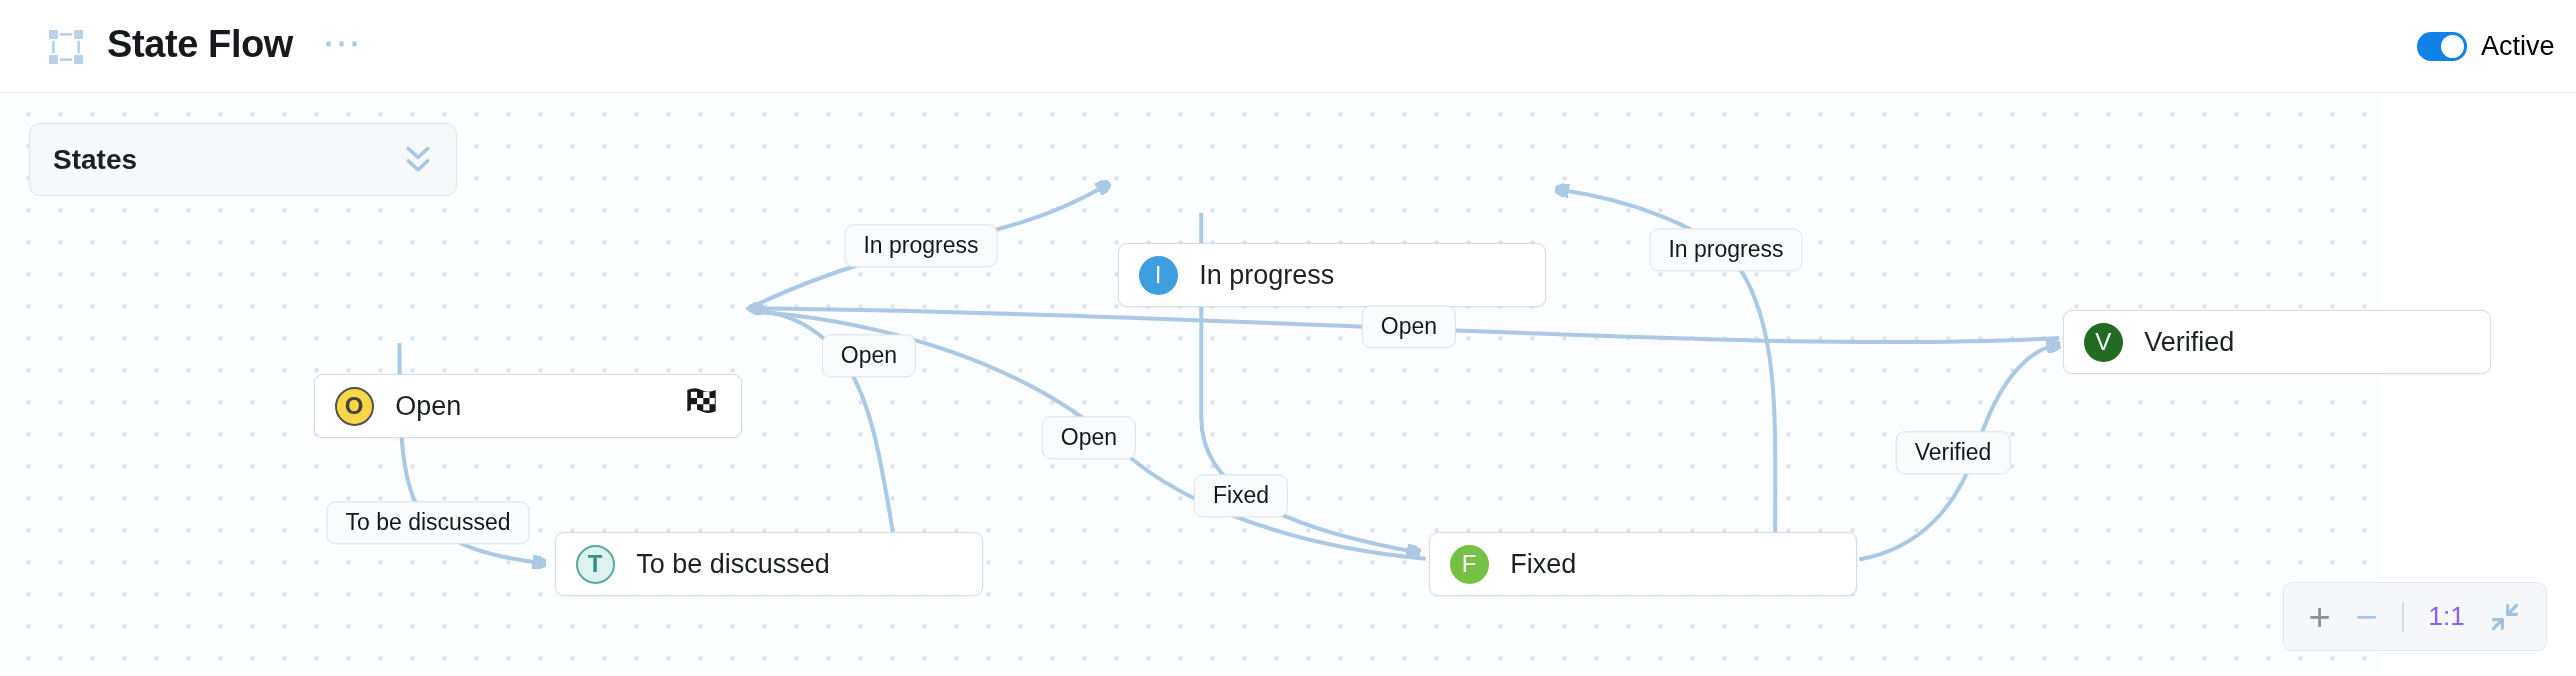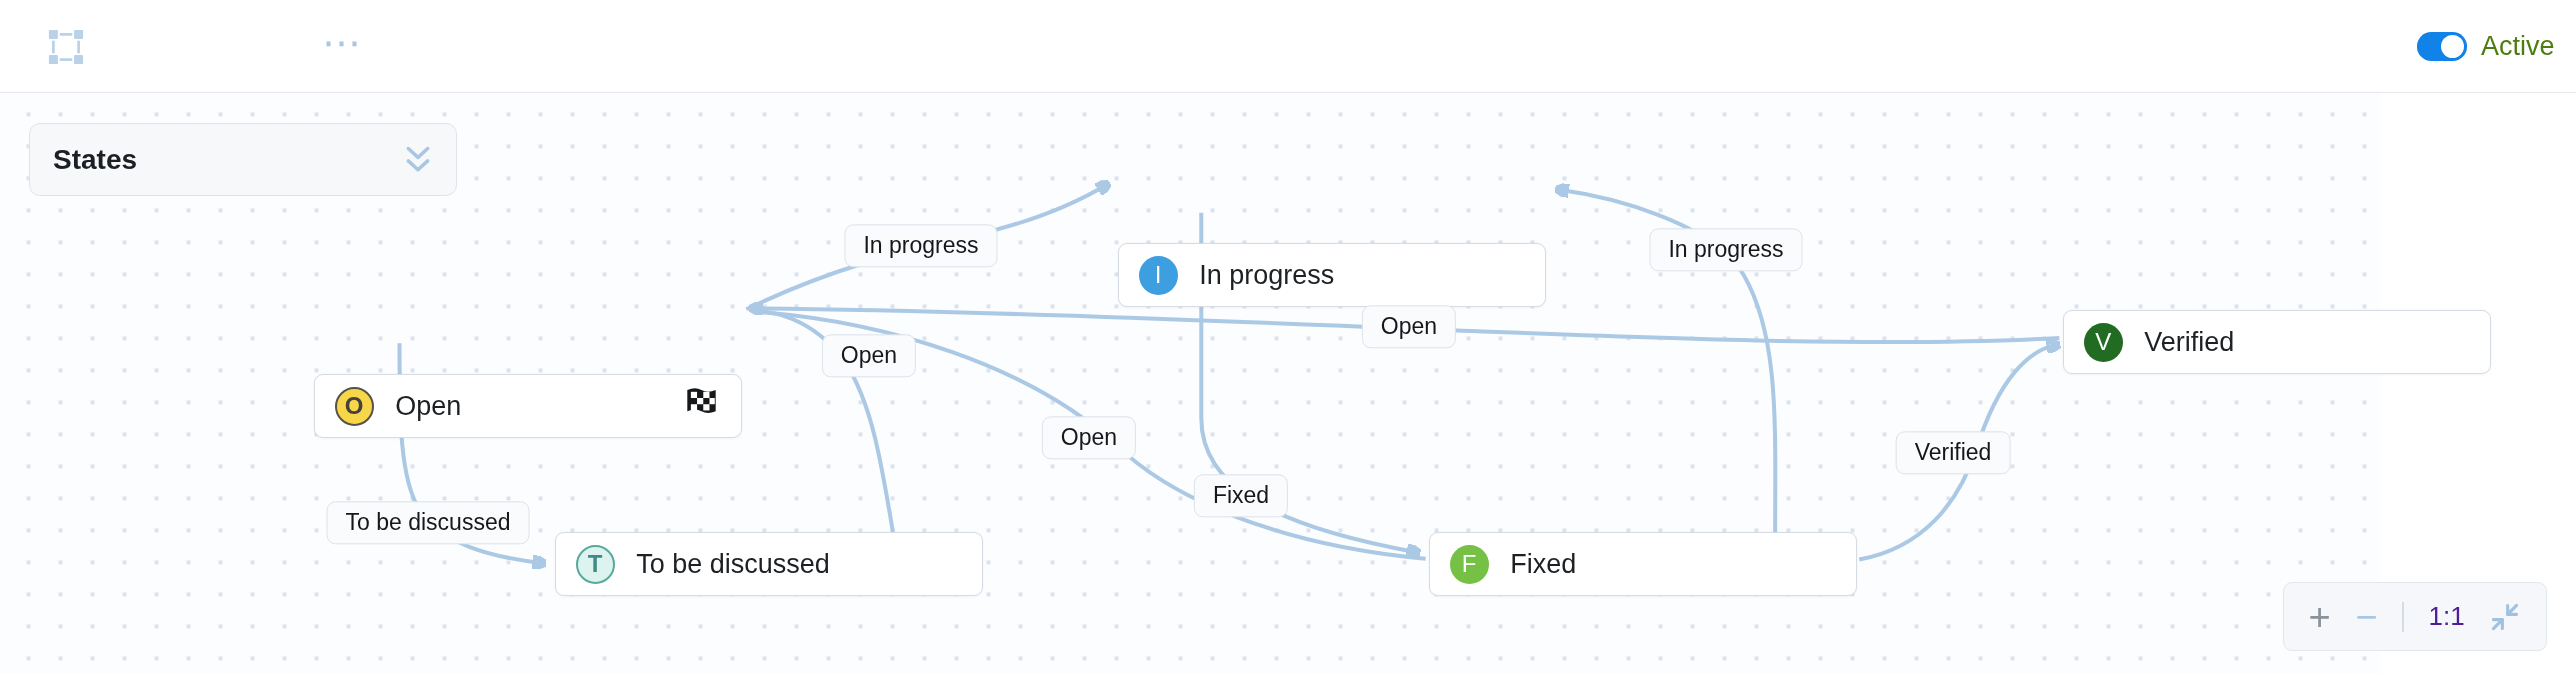--- a/index.html
+++ b/index.html
@@ -13,21 +13,21 @@
   .page-title { position:absolute; left:107px; top:23px; font-size:38px; font-weight:700;
                 color:#17191d; letter-spacing:-0.4px; }
   .more-btn { position:absolute; left:322px; top:16px; font-size:39px; color:#a9c7e2;
               letter-spacing:3.6px; cursor:pointer; line-height:54px; }
   .toggle-wrap { position:absolute; right:21.5px; top:0; height:93px; display:flex;
                  align-items:center; gap:14.3px; }
   .toggle { width:50px; height:29px; border-radius:14.3px; background:#1082e8; position:relative;
             cursor:pointer; }
   .toggle .knob { position:absolute; right:2.7px; top:2.7px; width:23px; height:23px;
                   border-radius:50%; background:#fff; }
-  .toggle-label { font-size:27px; color:#4d7c0f; }
+  .toggle-label { font-size:27px; color:#000000; }
 
   
   .canvas { position:relative; width:2380px; height:581px; background:#fcfdfe;
             background-image:radial-gradient(#dce3ee 2.3px, transparent 2.5px);
             background-size:32px 32px; background-position:12.5px 5.4px; }
   svg.edges { position:absolute; left:0; top:0; width:2576px; height:581px; }
   svg.edges path { fill:none; stroke:#abc9e4; stroke-width:4.5; }
 
   
   .states-panel { position:absolute; left:29px; top:30px; width:428px; height:73px;
@@ -55,41 +55,42 @@
             border:1.8px solid #dde2e9; border-radius:9px; padding:7.2px 18px;
             font-size:23px; color:#15171a; white-space:nowrap; cursor:pointer; }
 
   
   .zoom-panel { position:absolute; left:2283px; top:489px; width:264px; height:69px;
                 background:#f5f7fa; border:1.8px solid #e2e7ee; border-radius:9px;
                 display:flex; align-items:center; justify-content:space-evenly; }
   .zoom-panel .zi { font-size:38px; color:#8b9299; line-height:36px; cursor:pointer; }
   .zoom-panel .zo { font-size:38px; color:#a9c7e2; line-height:36px; cursor:pointer; }
   .zoom-panel .sep { width:1.8px; height:30px; background:#d6dce3; }
-  .zoom-panel .ratio { font-size:26px; color:#4c1d95; cursor:pointer; }
+  .zoom-panel .ratio { font-size:26px; color:#8b5cf6; cursor:pointer; }
   .zoom-panel .fit { width:32px; height:32px; cursor:pointer; }
 </style>
 </head>
 <body>
 
 <div class="header">
   <svg class="frame-icon" viewBox="0 0 40 40">
     <g fill="#b9d2e8">
       <rect x="1" y="1" width="10" height="10" rx="1"></rect>
       <rect x="29" y="1" width="10" height="10" rx="1"></rect>
       <rect x="1" y="29" width="10" height="10" rx="1"></rect>
       <rect x="29" y="29" width="10" height="10" rx="1"></rect>
     </g>
     <g stroke="#b9d2e8" stroke-width="3">
       <line x1="13" y1="6" x2="27" y2="6"></line>
       <line x1="13" y1="34" x2="27" y2="34"></line>
       <line x1="6" y1="13" x2="6" y2="27"></line>
       <line x1="34" y1="13" x2="34" y2="27"></line>
     </g>
   </svg>
+  <div class="page-title">State Flow</div>
   <div class="more-btn">⋯</div>
   <div class="toggle-wrap">
     <div class="toggle">
       <div class="knob"></div>
     </div>
     <span class="toggle-label">Active</span>
   </div>
 </div>
 
 <div class="canvas">

